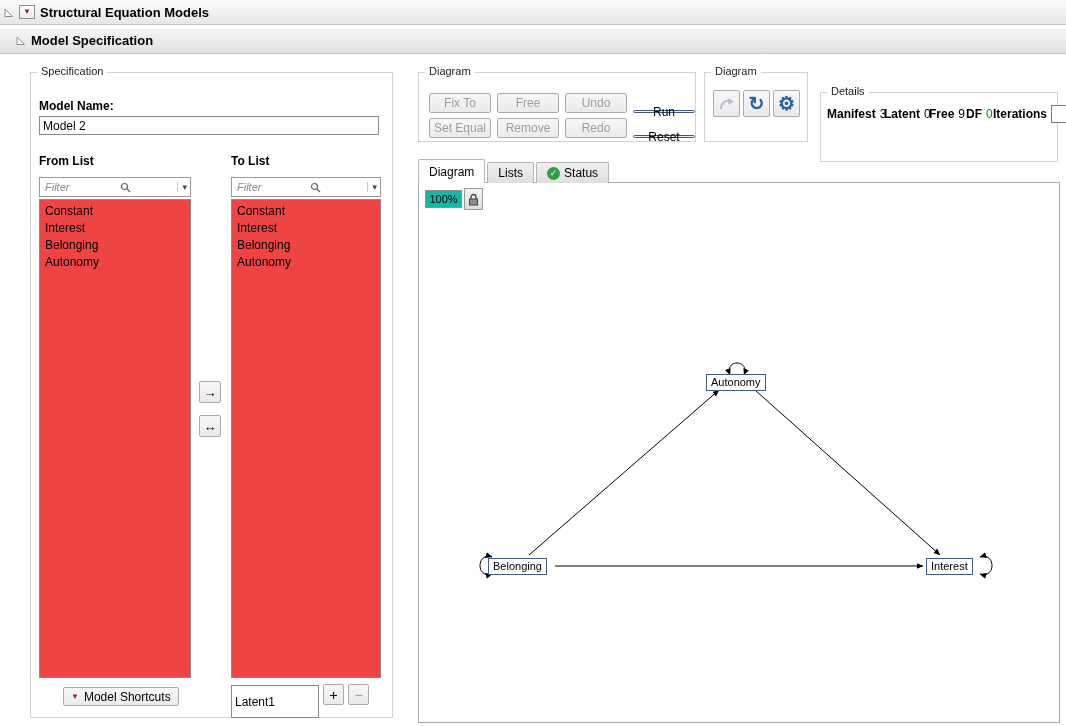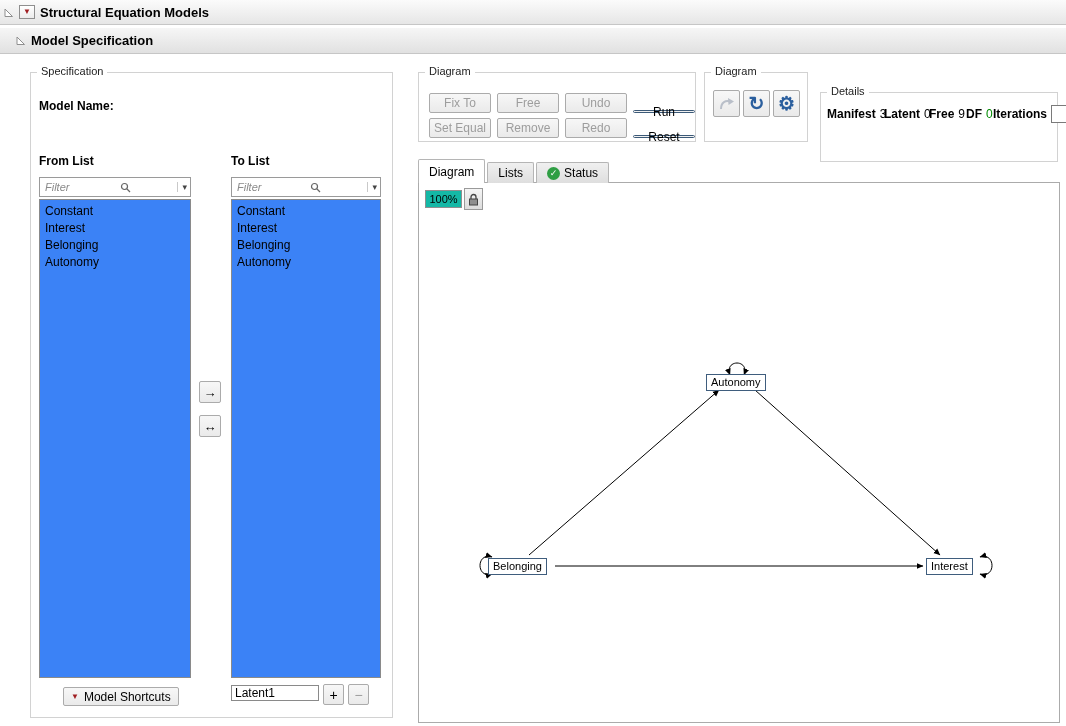--- a/index.html
+++ b/index.html
@@ -47,21 +47,21 @@
   }
   .filterbox {
     position:absolute; display:flex; align-items:center; border:1px solid #9a9a9a;
     background:#fff; padding:0 3px; height:20px;gap:42px;
   }
   .filter-input { flex:1; min-width:0; border:none; outline:none; font-family:inherit; font-size:11px; background:transparent; }
   .filter-input::placeholder { font-style:italic; color:#8a8a8a; }
   .dd { border-left:1px solid #c9c9c9; padding-left:4px; margin-left:4px; color:#444; font-size:9px; cursor:default; }
 
   .listbox {
-    position:absolute; border:1px solid #8a8a8a; background:#3b82f6; overflow:hidden; padding-top:3px;
+    position:absolute; border:1px solid #8a8a8a; background:#ef4444; overflow:hidden; padding-top:3px;
   }
   .li { line-height:17px; padding-left:5px; white-space:nowrap; }
 
   
   .btn {
     font-family:inherit; font-size:12px; color:#000; text-align:center;
     background:linear-gradient(#f7f7f7,#eaeaea); border:1px solid #ababab; border-radius:2px;
     padding:0; display:inline-flex; align-items:center; justify-content:center; cursor:default;
   }
   .btn.disabled { color:#9d9d9d; }
@@ -116,21 +116,21 @@
   .node {
     position:absolute; border:1px solid #3f5d7d; background:#fff;
     font-size:11px; line-height:13px; padding:1px 4px; white-space:nowrap; z-index:2;
   }
   #node-autonomy  { left:287px; top:191px; }
   #node-belonging { left:69px;  top:375px; }
   #node-interest  { left:507px; top:375px; }
 
   
   #model-shortcuts { position:absolute; left:32px; top:614px; height:19px; padding:0 7px; gap:5px; }
-  #latent-input { position:absolute; left:200px; top:612px; width:88px; height:16px; }
+  #latent-input { position:absolute; left:200px; top:612px; width:88px; height:33px; }
   #latent-add   { position:absolute; left:292px; top:611px; width:21px; height:21px; font-size:14px; }
   #latent-remove{ position:absolute; left:317px; top:611px; width:21px; height:21px; font-size:14px; }
   .arrowbtn { position:absolute; left:168px; width:22px; height:22px; font-size:13px; }
 </style>
 </head>
 <body>
 
 <div id="hdr1" class="outline-header">
   <svg class="disc-svg" width="11" height="11">
     <path d="M2,2 L2,9.5 L9.5,9.5 Z" fill="#fff" stroke="#8f8f8f" stroke-width="1"></path>
@@ -145,20 +145,21 @@
   <svg class="disc-svg" width="11" height="11">
     <path d="M2,2 L2,9.5 L9.5,9.5 Z" fill="#fff" stroke="#8f8f8f" stroke-width="1"></path>
   </svg>
   <span class="outline-title">Model Specification</span>
 </div>
 
 <div id="spec-box" class="groupbox">
   <span class="legend">Specification</span>
 
   <span class="abs bold" style="left:8px; top:26px;">Model Name:</span>
+  <input class="text-input abs" style="left: 8px; top: 43px; width: 340px; height: 19px;" value="Model 2">
 
   <span class="abs bold" style="left:8px; top:81px;">From List</span>
   <span class="abs bold" style="left:200px; top:81px;">To List</span>
 
   <div class="filterbox" style="left:8px; top:104px; width:152px;">
     <input class="filter-input" placeholder="Filter" style="">
     <svg width="11" height="11">
       <circle cx="4.5" cy="4.5" r="3" fill="none" stroke="#666" stroke-width="1.2"></circle>
       <line x1="7" y1="7" x2="10" y2="10" stroke="#666" stroke-width="1.2"></line>
     </svg>

